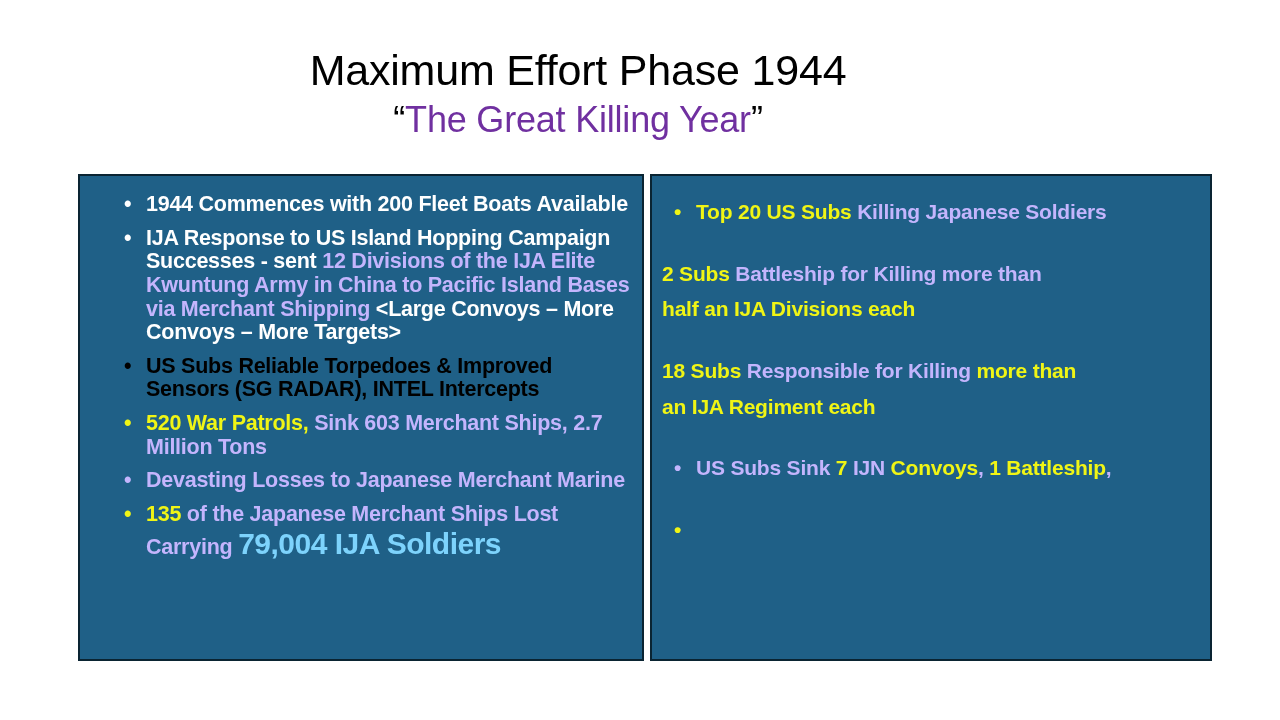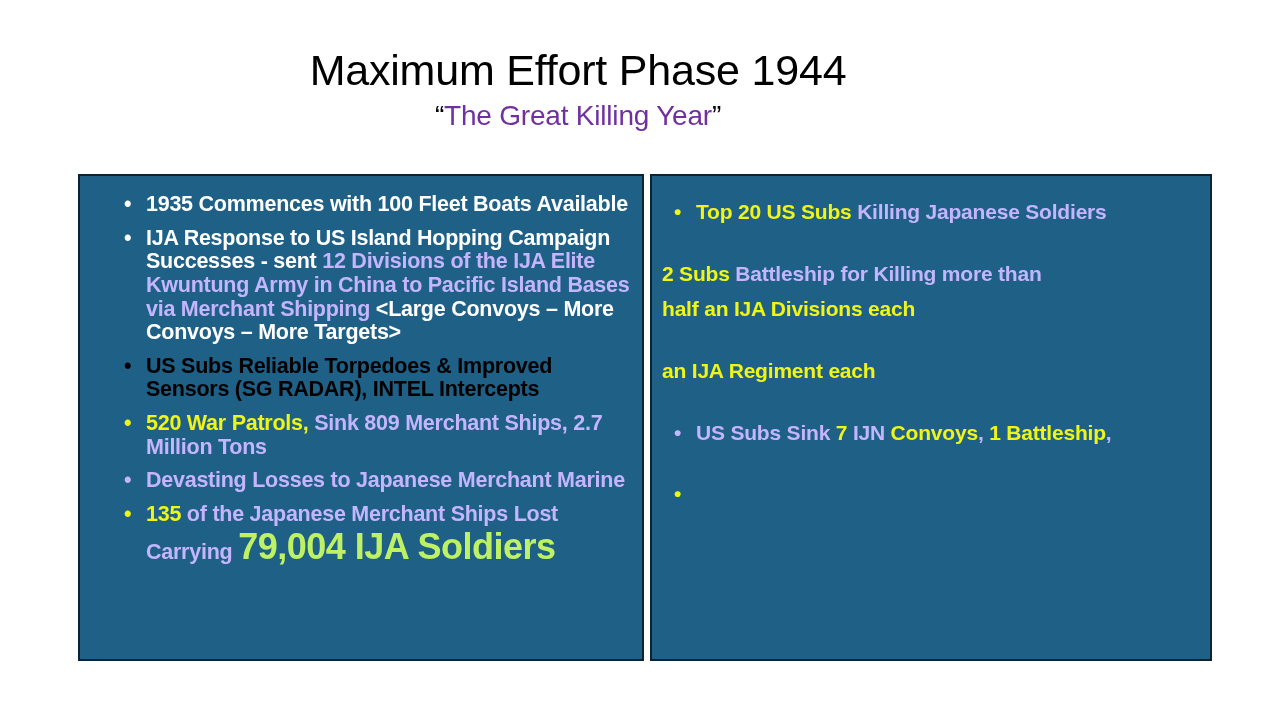--- a/index.html
+++ b/index.html
@@ -26,21 +26,21 @@
   }
   #slide-title {
     font-size: 43px;
     font-weight: 400;
     color: #000000;
     line-height: 1.14;
     letter-spacing: -0.2px;
     white-space: nowrap;
   }
   #slide-subtitle {
-    font-size: 28px;
+    font-size: 36px;
     font-weight: 400;
     line-height: 1.18;
     color: #000000;
     letter-spacing: -0.2px;
     white-space: nowrap;
     margin-top: 4px;
   }
   #slide-subtitle .quote { color: #000000; }
   #slide-subtitle .inner { color: #7030A0; }
 
@@ -116,72 +116,73 @@
   }
   #right-body .rline.indent2 { padding-left: 44px; }
   #right-body .spacer-md { height: 26px; }
 
   
   .c-white  { color: #FFFFFF; }
   .c-red    { color: #c4b5fd; }
   .c-yellow { color: #F0F515; }
   .c-black  { color: #000000; }
   .big-yellow {
-    color: #bef264;
-    font-size: 36px;
+    color: #7dd3fc;
+    font-size: 30px;
     letter-spacing: -0.5px;
   }
 </style>
 </head>
 <body>
 
 <div id="title-block">
   <div id="slide-title">Maximum Effort Phase 1944</div>
   <div id="slide-subtitle">
     <span class="quote">“</span><span class="inner">The Great Killing Year</span><span class="quote">”</span>
   </div>
 </div>
 
 <div class="panel" id="panel-left">
   <div id="left-body">
     <ul class="bullets" id="left-list">
         <li class="bullet">
           <span class="marker c-white">•</span>
-          <span class="btext"><span class="c-white">1935 Commences with 100 Fleet Boats Available</span></span>
+          <span class="btext"><span class="c-white">1944 Commences with 200 Fleet Boats Available</span></span>
         </li>
         <li class="bullet">
           <span class="marker c-white">•</span>
           <span class="btext"><span class="c-white">IJA Response to US Island Hopping Campaign Successes - sent </span><span class="c-red">12 Divisions of the IJA Elite Kwuntung Army in China to Pacific Island Bases via Merchant Shipping</span><span class="c-white"> &lt;Large Convoys – More Convoys – More Targets&gt;</span></span>
         </li>
         <li class="bullet">
           <span class="marker c-black">•</span>
           <span class="btext"><span class="c-black">US Subs Reliable Torpedoes &amp; Improved Sensors (SG RADAR), INTEL Intercepts</span></span>
         </li>
         <li class="bullet">
           <span class="marker c-yellow">•</span>
-          <span class="btext"><span class="c-yellow">520 War Patrols, </span><span class="c-red">Sink 809 Merchant Ships, 2.7 Million Tons</span></span>
+          <span class="btext"><span class="c-yellow">520 War Patrols, </span><span class="c-red">Sink 603 Merchant Ships, 2.7 Million Tons</span></span>
         </li>
         <li class="bullet">
           <span class="marker c-red">•</span>
           <span class="btext"><span class="c-red">Devasting Losses to Japanese Merchant Marine</span></span>
         </li>
         <li class="bullet">
           <span class="marker c-yellow">•</span>
           <span class="btext"><span class="c-yellow">135 </span><span class="c-red">of the Japanese Merchant Ships Lost Carrying </span><span class="big-yellow">79,004 IJA Soldiers</span></span>
         </li>
       </ul>
   </div>
 </div>
 
 <div class="panel" id="panel-right">
   <div id="right-body">
       <div class="rline with-bullet"><span class="marker c-yellow">•</span><span class="c-yellow">Top 20 US Subs </span><span class="c-red">Killing Japanese Soldiers</span></div>
       <div class="spacer-md"></div>
       <div class="rline"><span class="c-yellow">2 Subs </span><span class="c-red">Battleship for Killing more than</span></div>
       <div class="rline"><span class="c-yellow">half an IJA Divisions each</span></div>
       <div class="spacer-md"></div>
+      <div class="rline"><span class="c-yellow">18 Subs </span><span class="c-red">Responsible for Killing</span><span class="c-yellow"> more than</span></div>
       <div class="rline"><span class="c-yellow">an IJA Regiment each</span></div>
       <div class="spacer-md"></div>
       <div class="rline with-bullet"><span class="marker c-red">•</span><span class="c-red">US Subs Sink </span><span class="c-yellow">7 </span><span class="c-red">IJN</span><span class="c-yellow"> Convoys</span><span class="c-red">,</span><span class="c-yellow"> 1 Battleship</span><span class="c-red">,</span></div>
       <div class="spacer-md"></div>
       <div class="rline with-bullet"><span class="marker c-yellow">•</span></div>
     </div>
 </div>
 
 </body></html>

